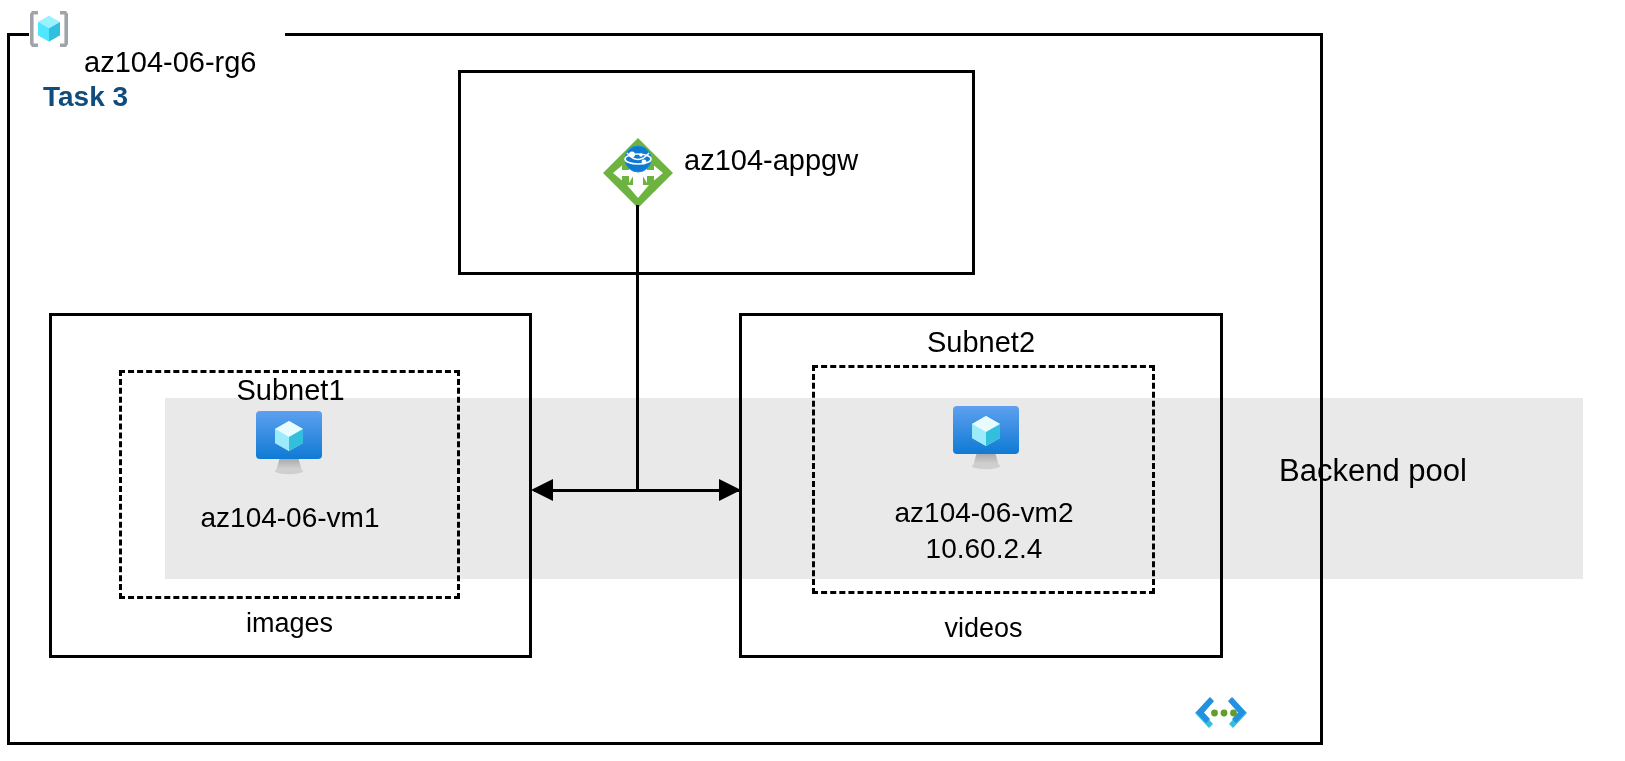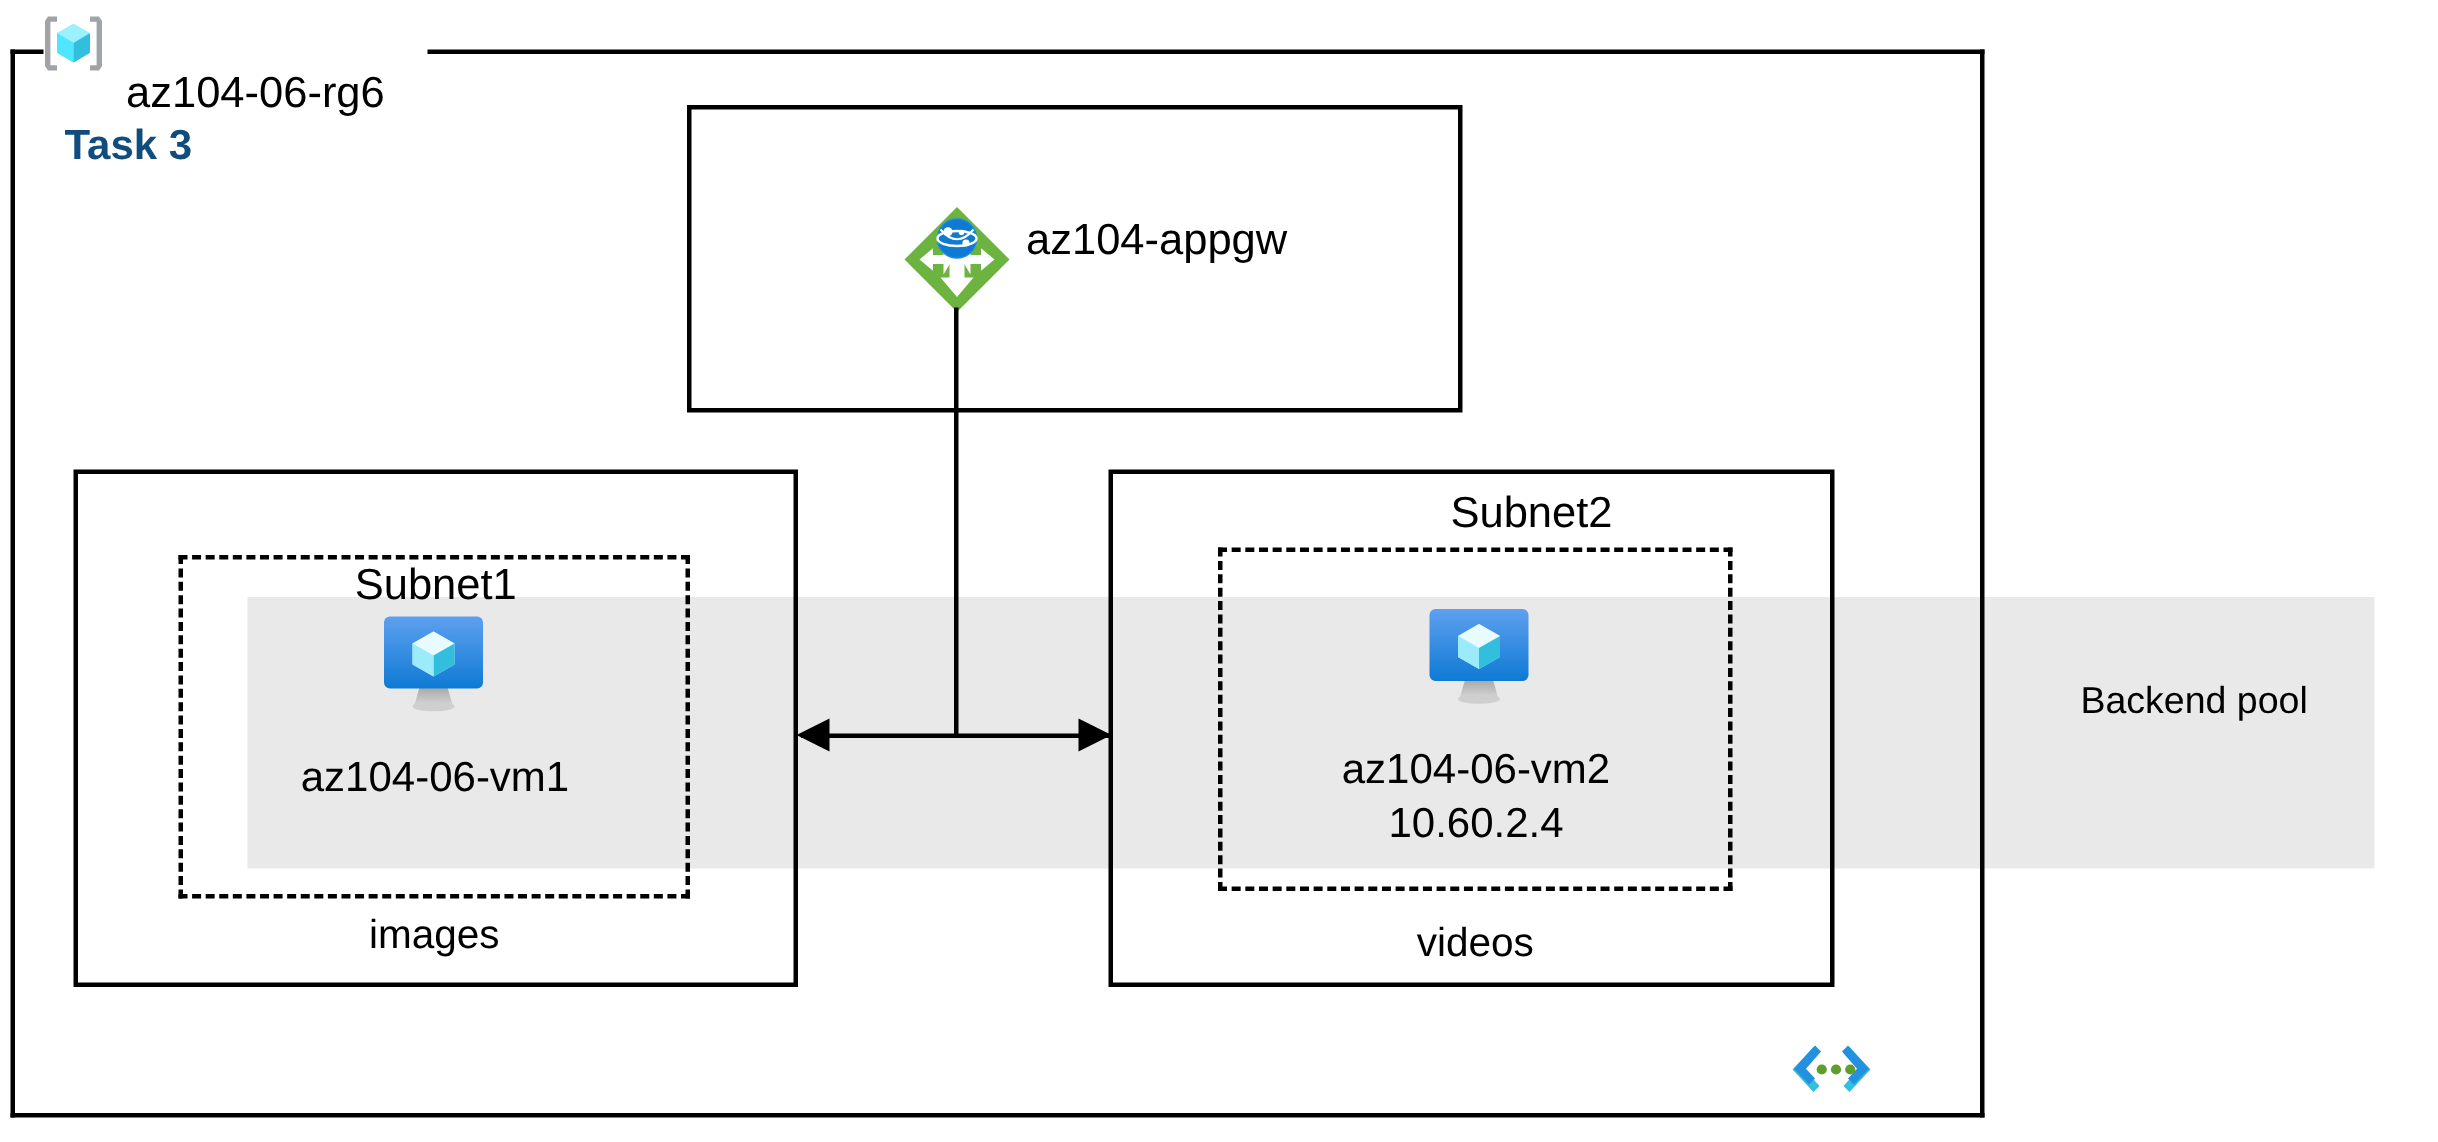--- a/index.html
+++ b/index.html
@@ -96,23 +96,23 @@
   .backend-band {
     position: absolute;
     left: 165px;
     top: 398px;
     width: 1418px;
     height: 181px;
     background: #e9e9e9;
   }
   .backend-label {
     position: absolute;
-    left: 1387px;
+    left: 1279px;
     top: 455px;
-    font-size: 25px;
+    font-size: 31px;
     color: #000000;
     white-space: nowrap;
     line-height: 1;
   }
 
   
   .solid-box {
     position: absolute;
     border: 3px solid #000000;
     box-sizing: border-box;
@@ -326,21 +326,21 @@
       <polygon points="39,32 53,24 53,38 39,46" fill="#32bedd"></polygon>
       <polygon points="39,32 25,24 25,38 39,46" fill="#9cebfa"></polygon>
     </svg>
   </div>
   <div class="vm-labels" id="vm1-labels">
     <div>az104-06-vm1</div>
   </div>
   <div class="caption" style="left:119px; top:610px; width:341px;">images</div>
 
   <div class="solid-box" id="box-subnet2"></div>
-  <div class="box-title-center" style="left:739px; top:328px; width:484px;padding-left:40px;">Subnet2</div>
+  <div class="box-title-center" style="left:739px; top:328px; width:484px;">Subnet2</div>
   <div class="dashed-box" id="dash-vm2"></div>
 
   <div class="vm-icon" id="vm2-icon">
     <svg viewBox="0 0 78 72" width="78" height="72">
       <defs>
         <linearGradient id="vmg2" x1="0" y1="0" x2="0" y2="1">
           <stop offset="0%" stop-color="#5ea0ef"></stop>
           <stop offset="100%" stop-color="#0f7ad4"></stop>
         </linearGradient>
         <linearGradient id="vms2" x1="0" y1="0" x2="0" y2="1">

